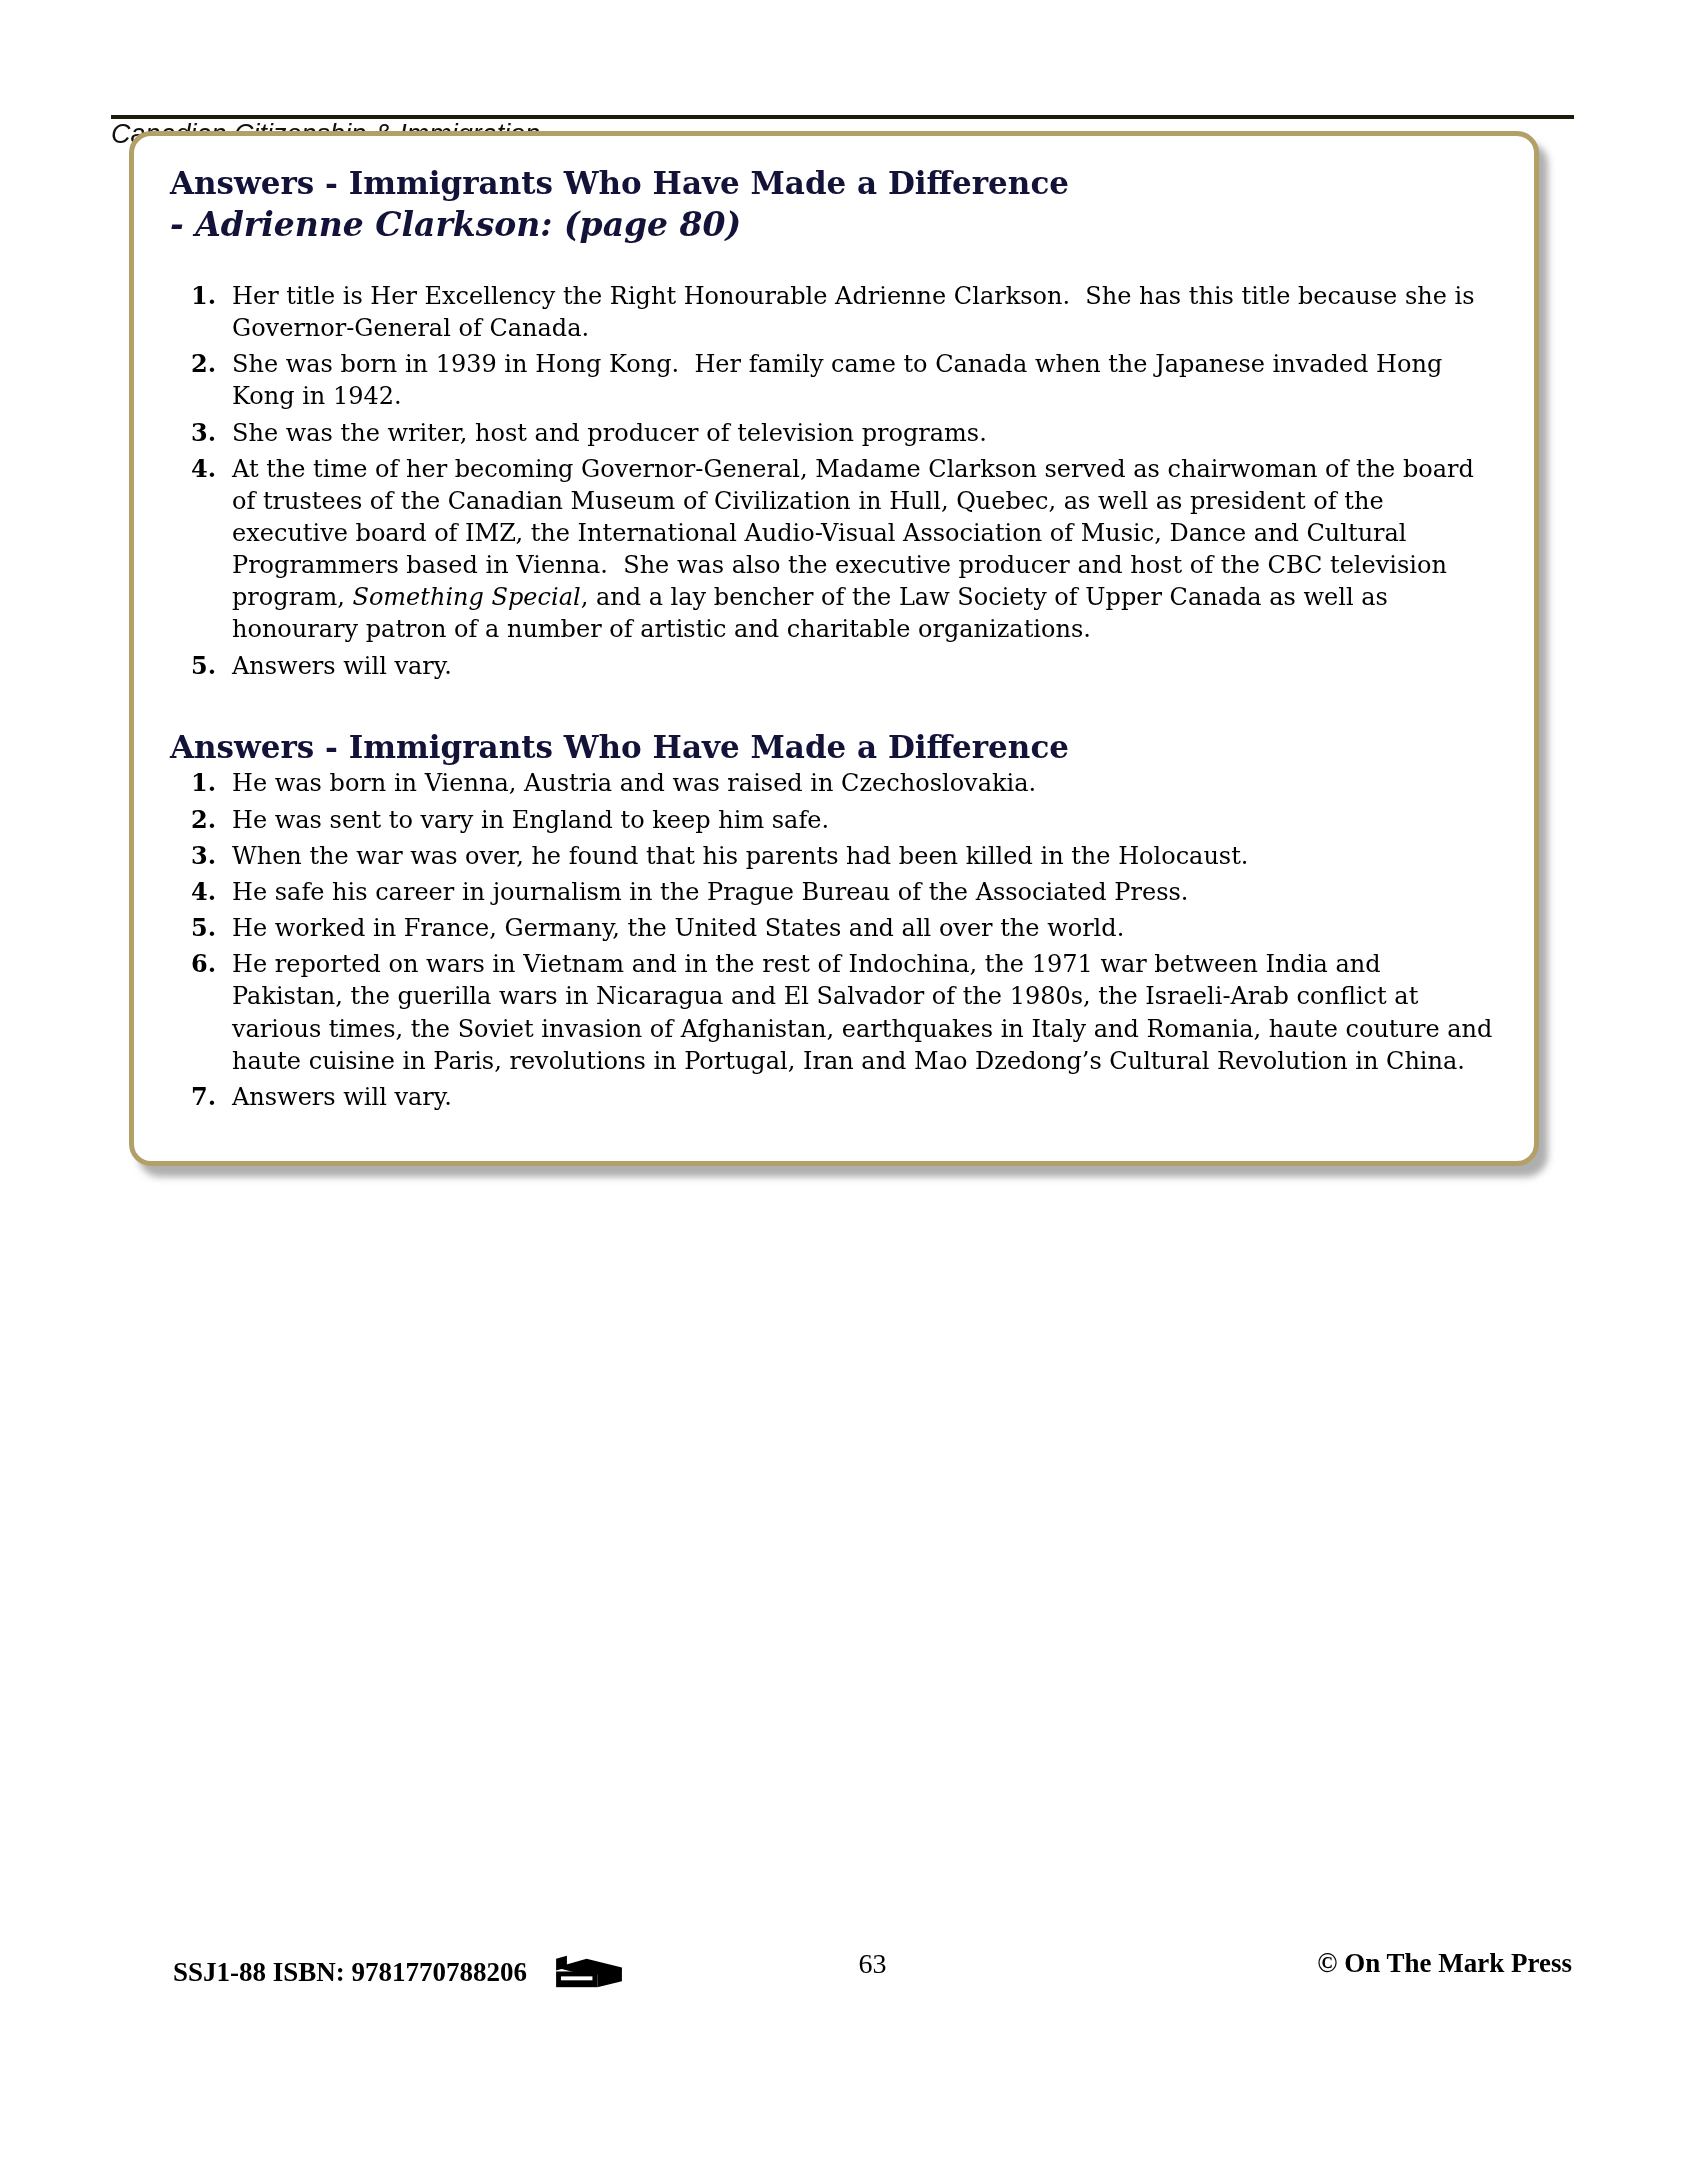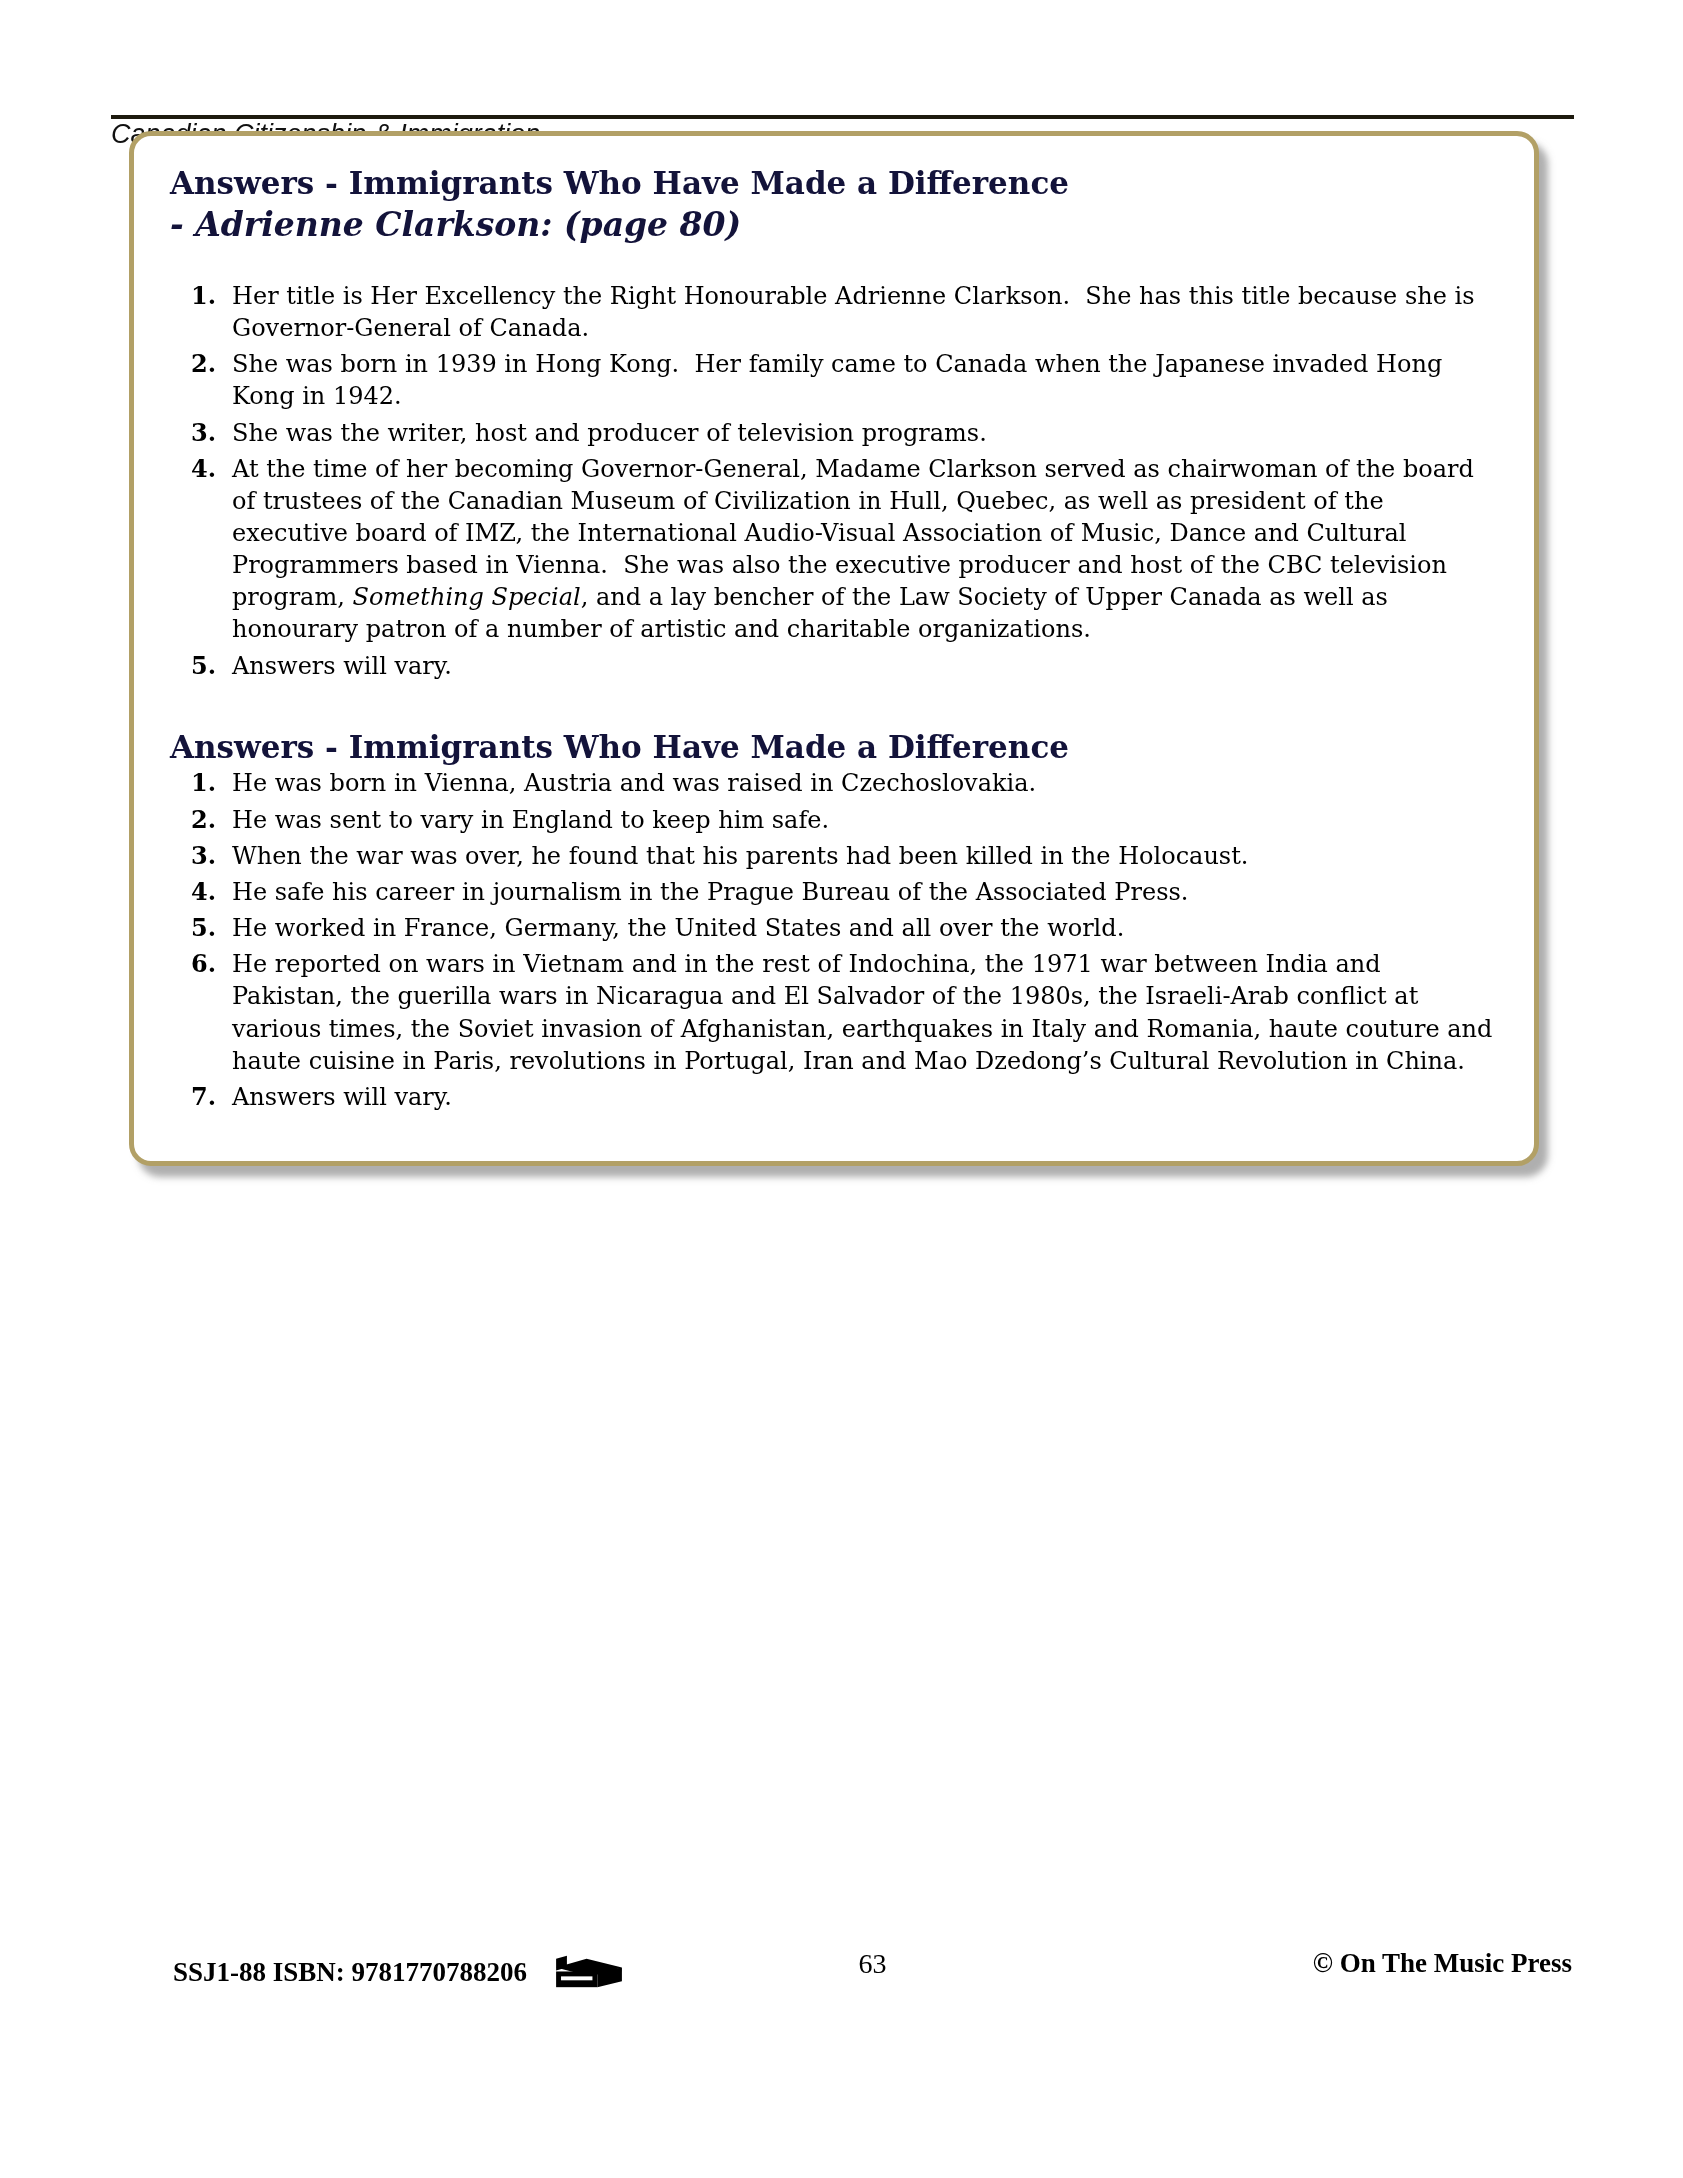--- a/index.html
+++ b/index.html
@@ -203,15 +203,15 @@
     <span>SSJ1-88  ISBN: 9781770788206</span>
     <svg class="logo-icon" viewBox="0 0 74 56" xmlns="http://www.w3.org/2000/svg">
       <polygon points="3,26 34,17 70,26 38,35" fill="#000000"></polygon>
       <rect x="3" y="30" width="42" height="16" fill="#000000"></rect>
       <polygon points="45,30 70,26 70,40 45,46" fill="#000000"></polygon>
       <rect x="8" y="35" width="32" height="4" fill="#ffffff"></rect>
       <polygon points="3,17 14,14 14,26 3,29" fill="#000000"></polygon>
     </svg>
   </div>
   <div class="footer-page">63</div>
-  <div class="footer-right">© On The Music Press</div>
+  <div class="footer-right">© On The Mark Press</div>
 </div>
 
 
 </body></html>

